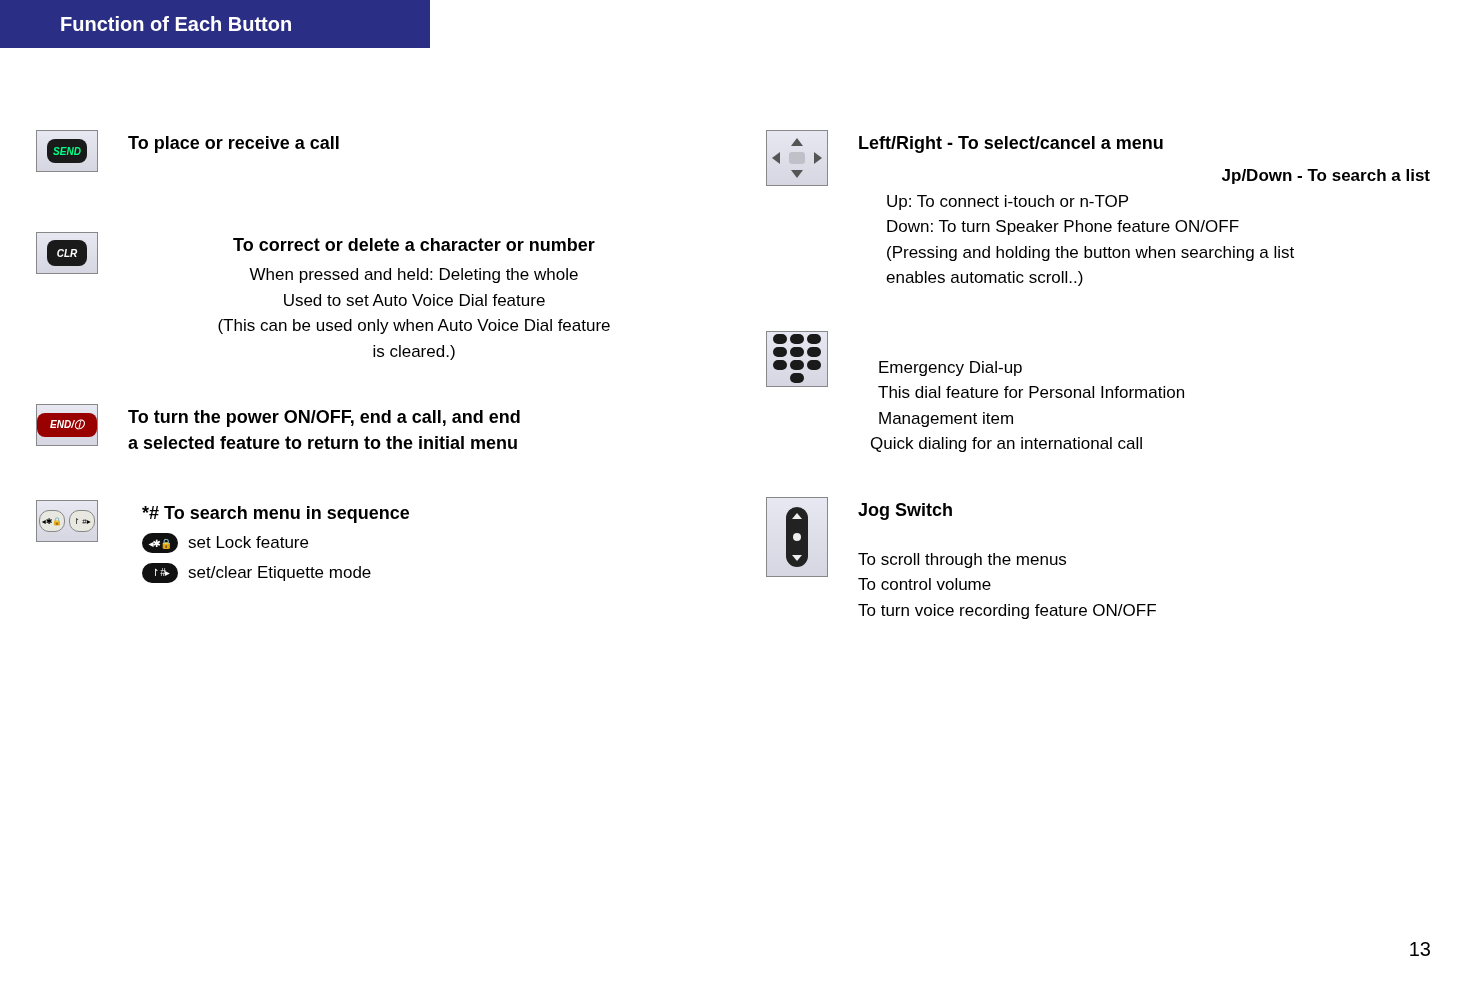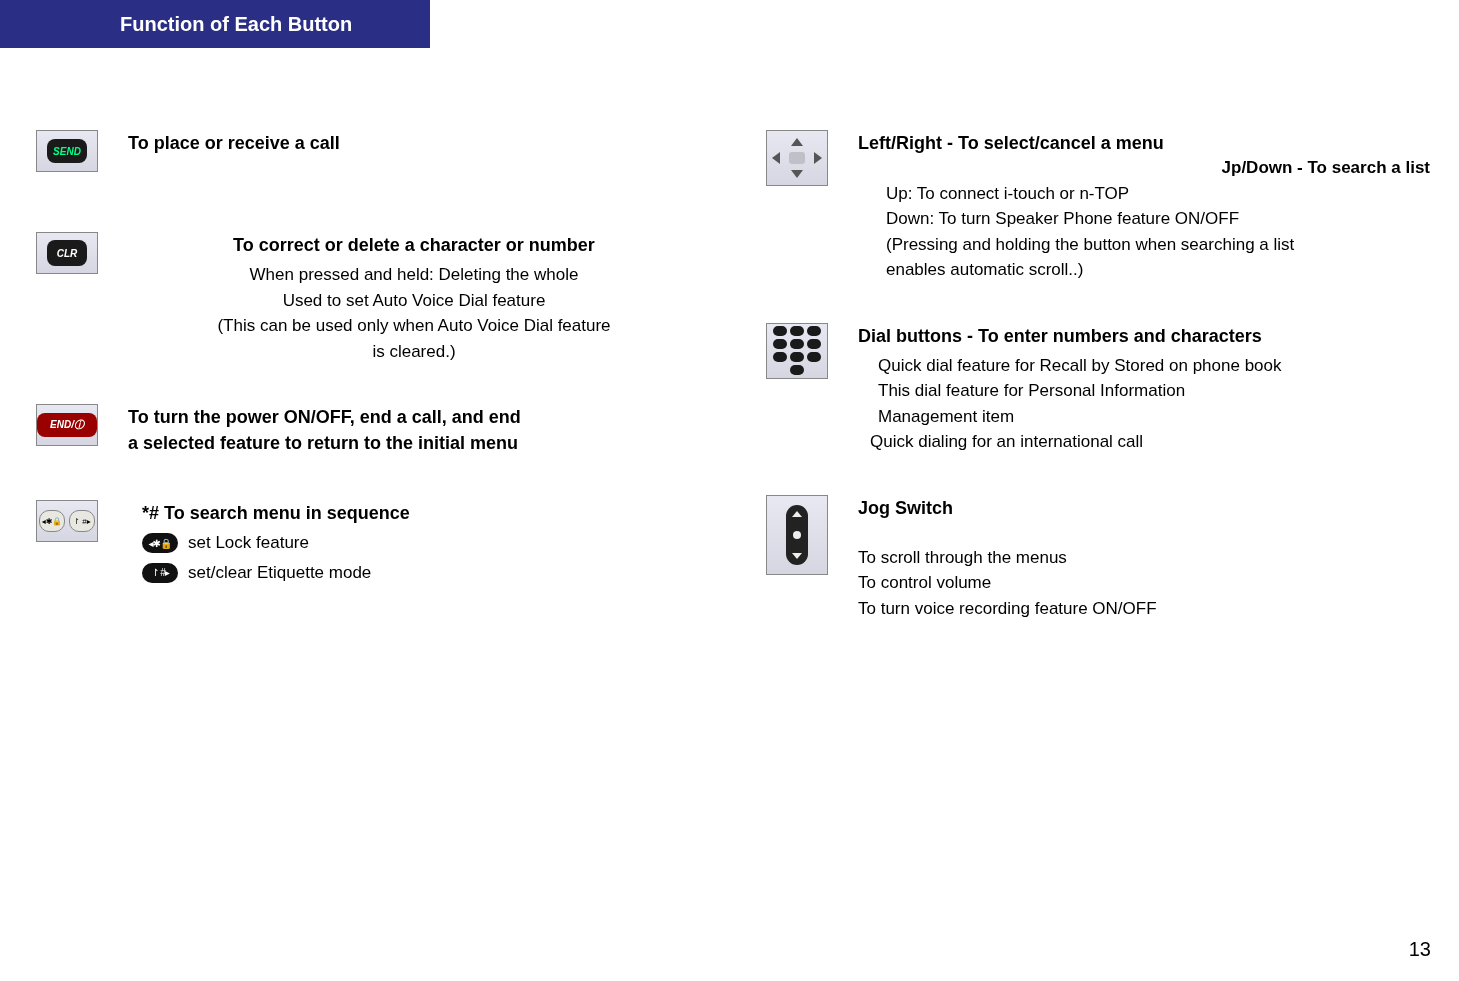--- a/index.html
+++ b/index.html
@@ -17,21 +17,21 @@
     left: 0;
     top: 0;
     width: 430px;
     height: 48px;
     background: #2a2e84;
     color: #fff;
     font-weight: bold;
     font-size: 20px;
     display: flex;
     align-items: center;
-    padding-left: 120px;
+    padding-left: 60px;
     box-sizing: border-box;
   }
   .columns {
     position: absolute;
     left: 30px;
     top: 130px;
     width: 1400px;
     display: flex;
   }
   .col {
@@ -249,21 +249,21 @@
           <div class="dpad">
             <div class="arrow up"></div>
             <div class="arrow down"></div>
             <div class="arrow left"></div>
             <div class="arrow right"></div>
             <div class="center"></div>
           </div>
         </div>
       </div>
       <div class="text">
-        <p class="heading" style="margin-bottom:0;">Left/Right - To select/cancel a menu</p>
+        <p class="heading" style="margin-bottom:8px;">Left/Right - To select/cancel a menu</p>
         <p class="sub-heading">Jp/Down - To search a list</p>
         <p class="body indent1">Up: To connect i-touch or n-TOP</p>
         <p class="body indent1">Down: To turn Speaker Phone feature ON/OFF</p>
         <p class="body indent1">(Pressing and holding the button when searching a list</p>
         <p class="body indent1">enables automatic scroll..)</p>
       </div>
     </div>
 
     <div class="item" style="margin-top:40px;">
       <div class="icon-box">
@@ -276,22 +276,21 @@
               <div class="k"></div>
               <div class="k"></div>
             <div class="k"></div>
               <div class="k"></div>
               <div class="k"></div>
             <div class="k last"></div>
           </div>
         </div>
       </div>
       <div class="text">
-        <p class="heading">Dial buttons - To enter numbers and characters</p>
-        <p class="body indent2">Quick dial feature for Recall by Stored on phone book</p>
+        <p class="body indent2 gap-top-sm">Emergency Dial-up</p>
         <p class="body indent2">This dial feature for Personal Information</p>
         <p class="body indent2"> Management item</p>
         <p class="body" style="padding-left:12px;">Quick dialing for an international call</p>
       </div>
     </div>
 
     <div class="item" style="margin-top:40px;">
       <div class="icon-box">
         <div class="icon-frame h-big">
           <div class="jog">

